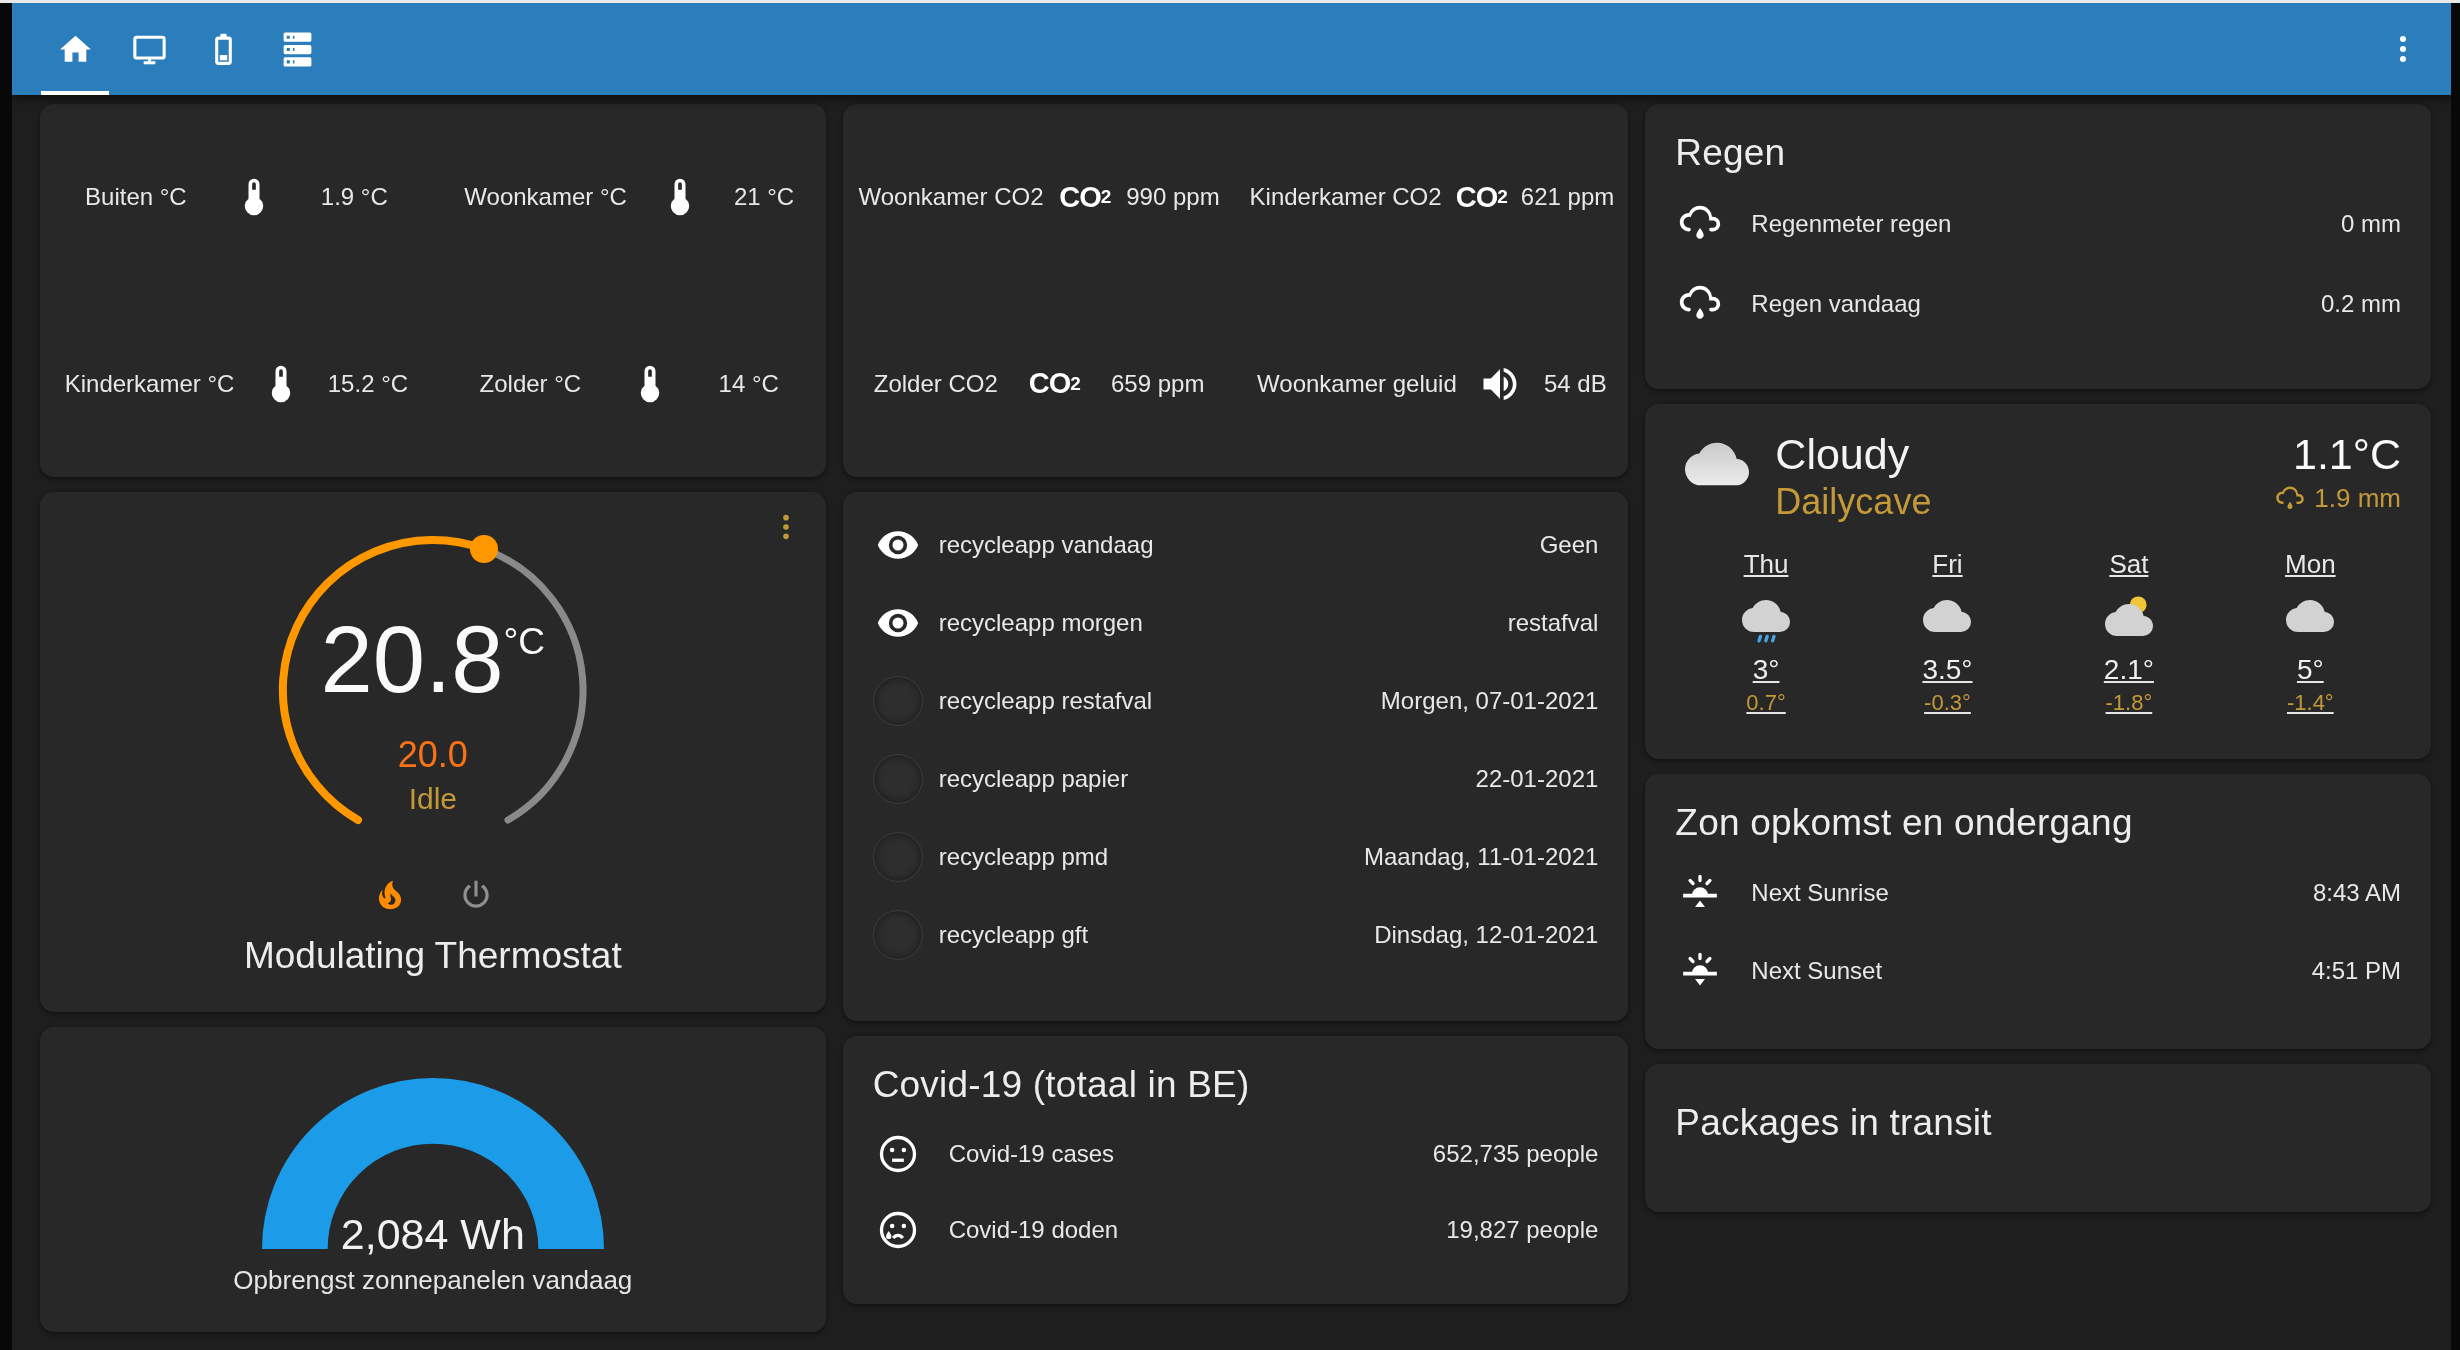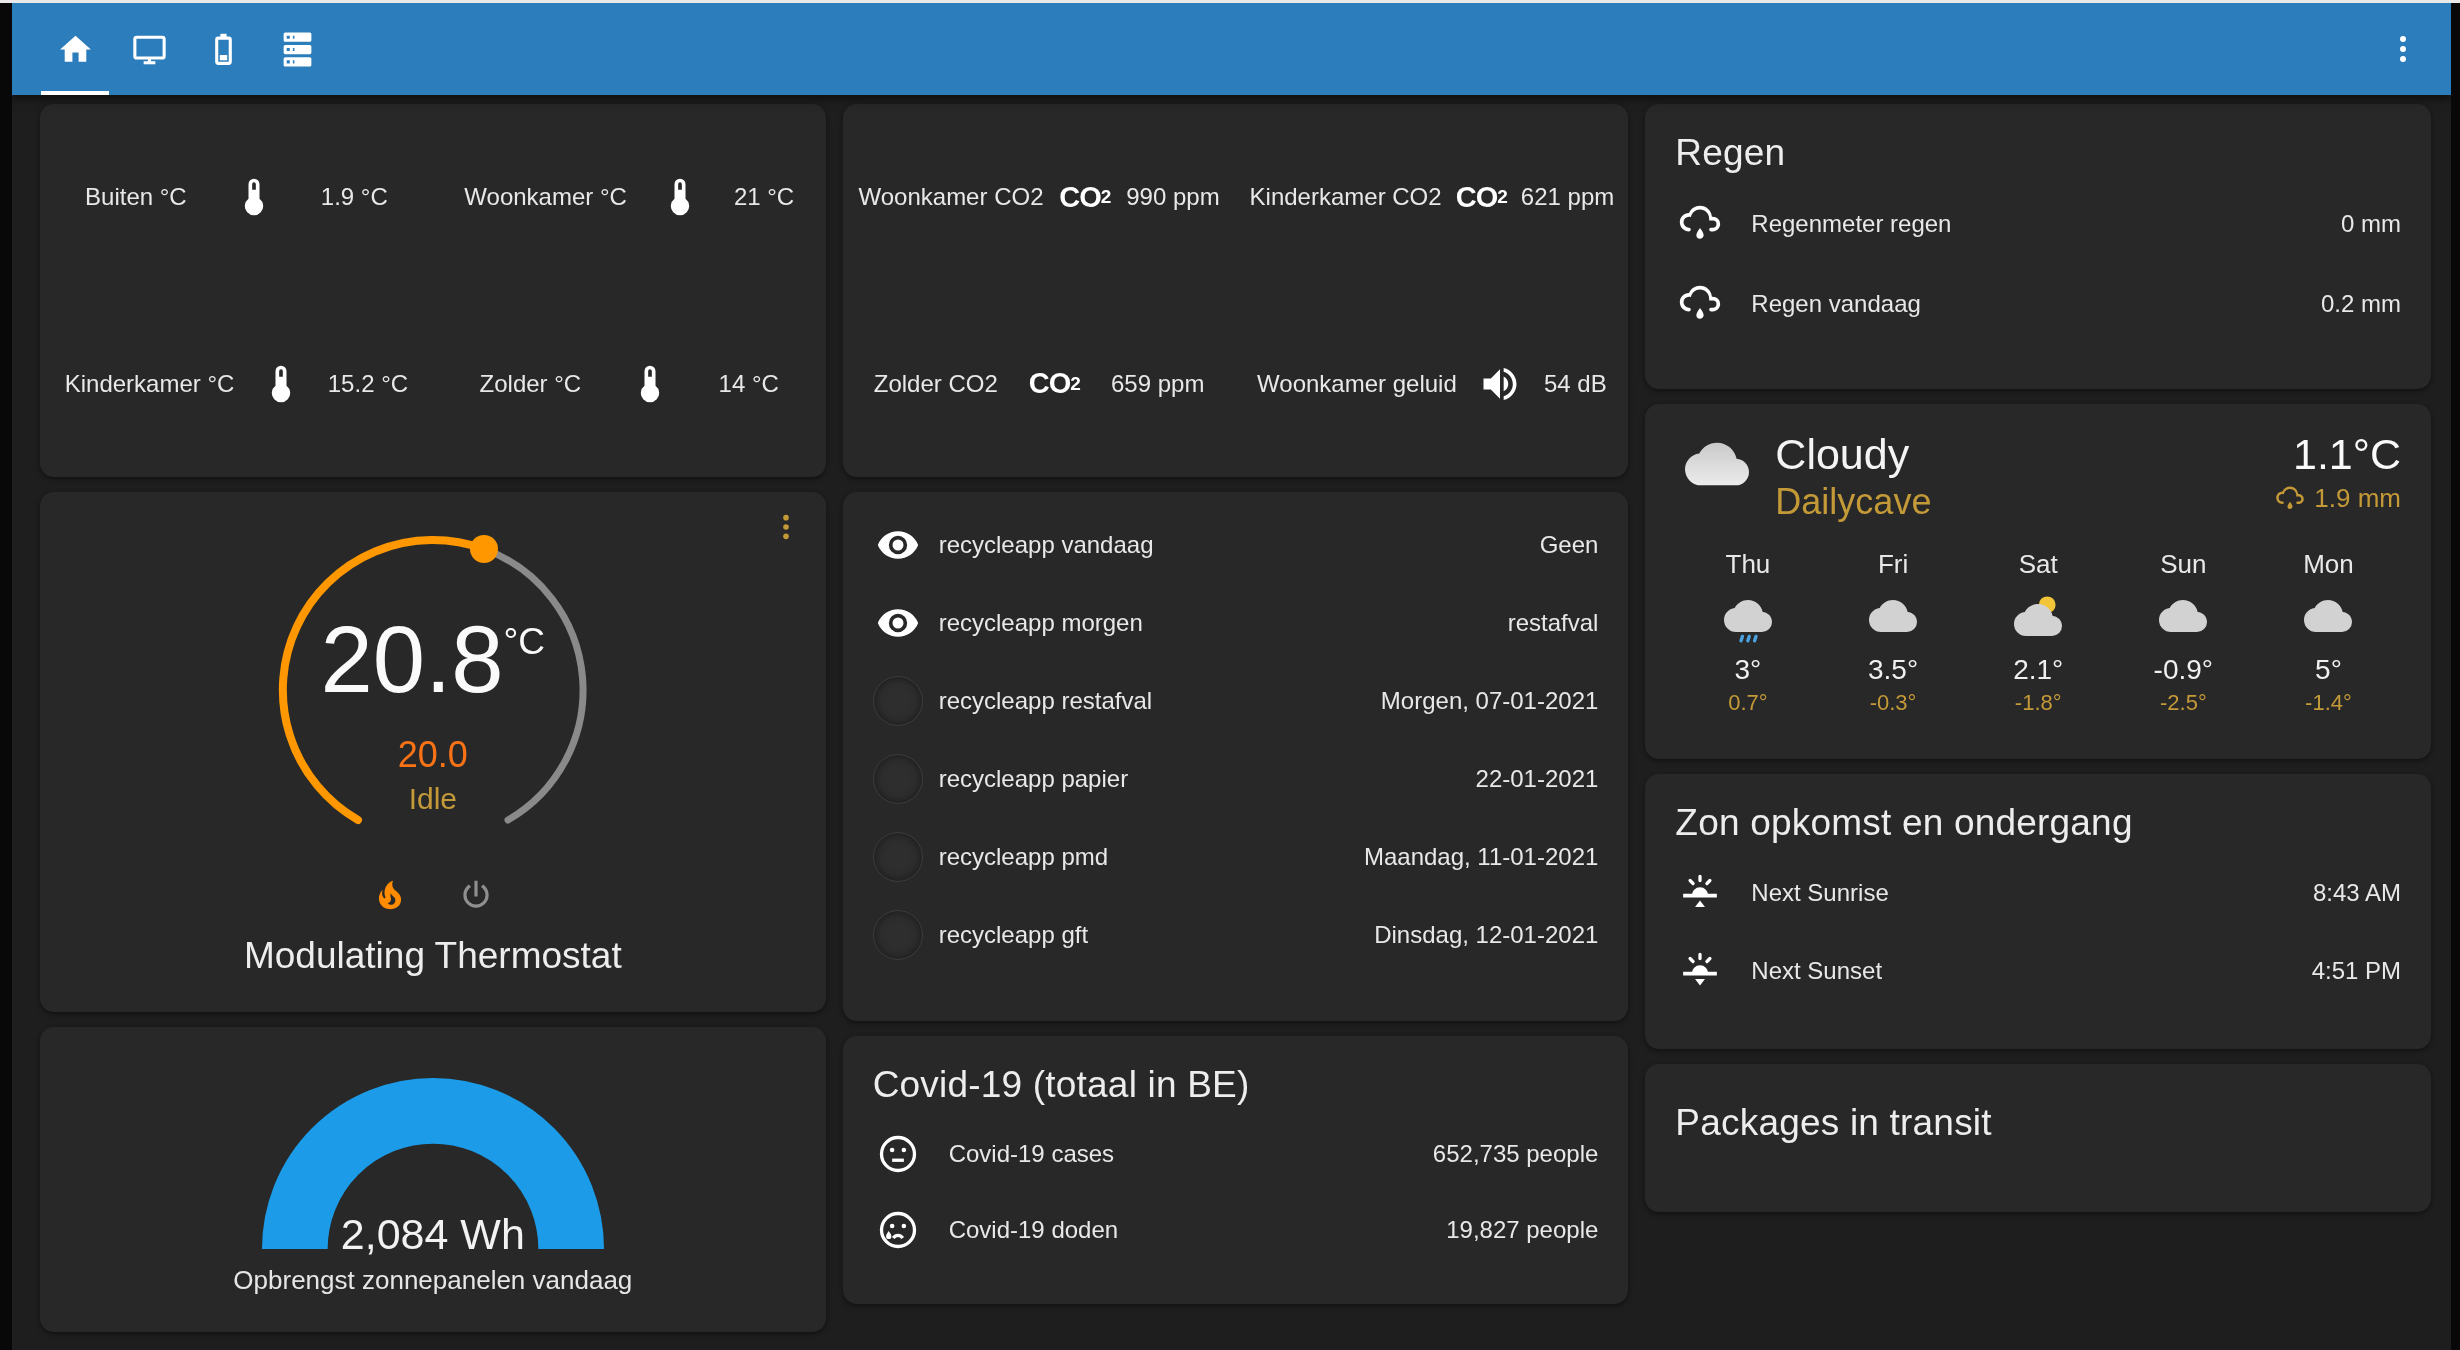--- a/index.html
+++ b/index.html
@@ -82,21 +82,21 @@
   .w-top{display:flex;align-items:flex-start;cursor:pointer;}
   .w-icon svg{width:84px;height:64px;}
   .w-main{margin-left:16px;}
   .w-state{font-size:43px;color:#f4f4f4;line-height:1.05;}
   .w-attr{font-size:36px;color:#c49a38;margin-top:4px;}
   .w-right{margin-left:auto;text-align:right;}
   .w-temp{font-size:43px;color:#fafafa;line-height:1.05;}
   .w-precip{display:flex;align-items:center;justify-content:flex-end;gap:9px;
     font-size:26px;color:#c49a38;margin-top:6px;}
   .w-precip svg{width:30px;height:30px;fill:#c49a38;}
-  .w-forecast{display:flex;margin-top:26px;}
+  .w-forecast{display:flex;margin-top:26px;text-decoration:underline;}
   .fcol{flex:1;text-align:center;}
   .f-day{font-size:26px;color:#e8e8e8;}
   .f-icon{height:62px;display:flex;align-items:flex-end;justify-content:center;margin-top:6px;}
   .f-icon svg{width:56px;height:56px;}
   .f-high{font-size:28px;color:#f0f0f0;margin-top:6px;}
   .f-low{font-size:22px;color:#c49a38;margin-top:4px;}
 </style>
 </head>
 <body>
 
@@ -474,30 +474,20 @@
             <div class="f-icon">
               <svg viewBox="0 0 24 28">
                   <circle cx="16.6" cy="6.4" r="4.2" fill="#f2c437"></circle>
                   <use href="#i-cloud" fill="#d2d2d2" transform="translate(0,2)"></use>
                 </svg>
             </div>
             <div class="f-high">2.1°</div>
             <div class="f-low">-1.8°</div>
           </div>
           <div class="fcol">
-            <div class="f-day">Sun</div>
-            <div class="f-icon">
-              <svg viewBox="0 0 24 28">
-                  <use href="#i-cloud" fill="#d2d2d2"></use>
-                </svg>
-            </div>
-            <div class="f-high">-0.9°</div>
-            <div class="f-low">-2.5°</div>
-          </div>
-          <div class="fcol">
             <div class="f-day">Mon</div>
             <div class="f-icon">
               <svg viewBox="0 0 24 28">
                   <use href="#i-cloud" fill="#d2d2d2"></use>
                 </svg>
             </div>
             <div class="f-high">5°</div>
             <div class="f-low">-1.4°</div>
           </div>
         </div>

